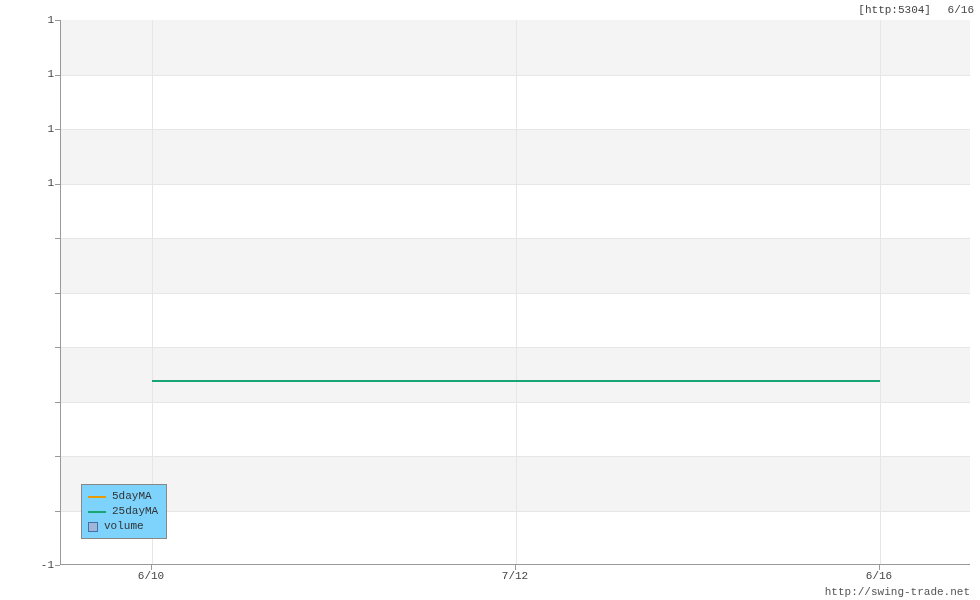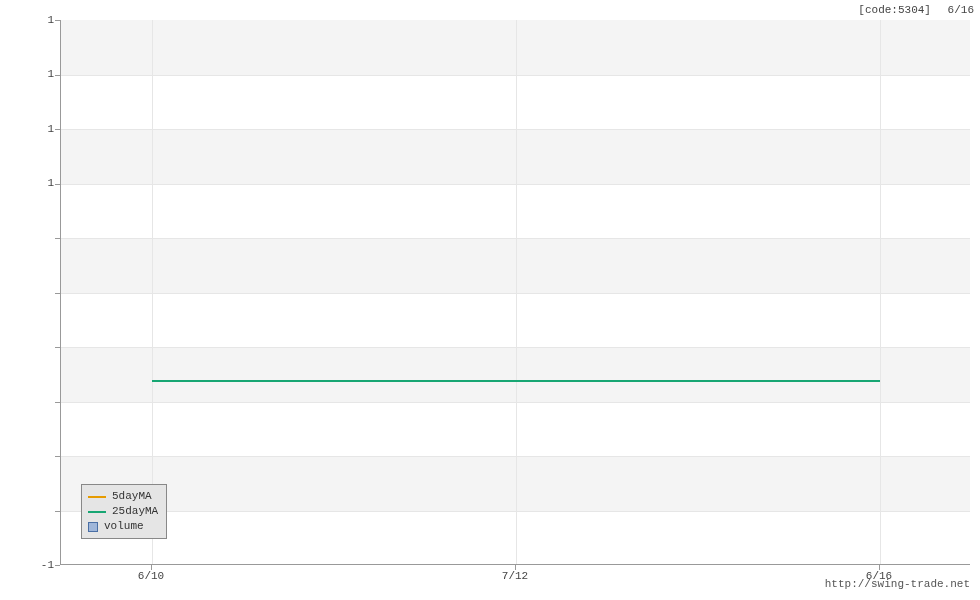--- a/index.html
+++ b/index.html
@@ -71,21 +71,21 @@
     font-size: 11px;
     color: #444;
   }
   .maline {
     position: absolute;
     height: 0;
     border-top: 2px solid #17a673;
   }
   .legend {
     position: absolute;
-    background: #e5e5e5;
+    background: #7dd3fc;
     border: 1px solid #888;
     padding: 4px 8px 4px 6px;
     font-size: 11px;
     line-height: 15px;
   }
   .legend-row {
     display: flex;
     align-items: center;
     gap: 6px;
     height: 15px;
@@ -98,21 +98,21 @@
   .swatch-box {
     width: 10px;
     height: 10px;
     border: 1px solid #4a6fa5;
     background: #9fb6d9;
     box-sizing: border-box;
   }
   .footer-url {
     position: absolute;
     right: 10px;
-    bottom: 10px;
+    bottom: 2px;
     font-size: 11px;
     color: #555;
     padding-left: 25px;
   }
   .tickmark-y {
     position: absolute;
     width: 5px;
     height: 0;
     border-top: 1px solid #999;
   }
@@ -122,21 +122,21 @@
     height: 5px;
     border-left: 1px solid #999;
   }
 </style>
 </head>
 <body>
 
 <div class="container">
 
   <div class="topright">
-    <span>[code:5304]</span>
+    <span>[http:5304]</span>
     <span>6/16</span>
   </div>
 
   <div class="plot">
 
     <div class="band" style="top:0px; height:54.5px;"></div>
     <div class="band" style="top:109px; height:54.5px;"></div>
     <div class="band" style="top:218px; height:54.5px;"></div>
     <div class="band" style="top:327px; height:54.5px;"></div>
     <div class="band" style="top:436px; height:54.5px;"></div>

